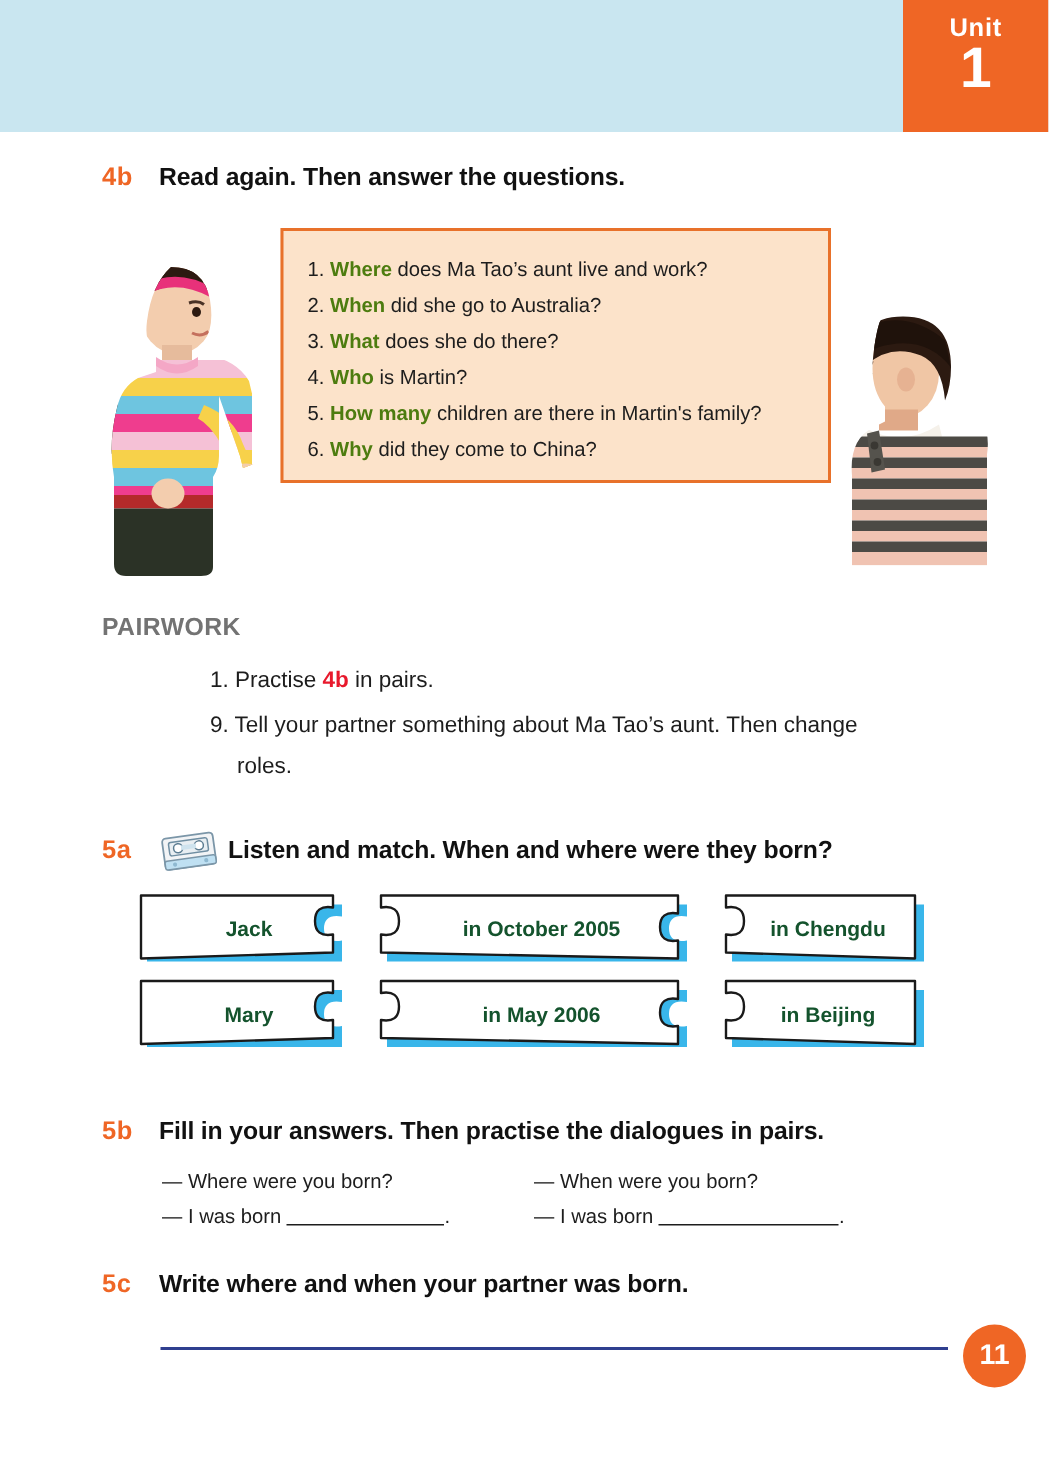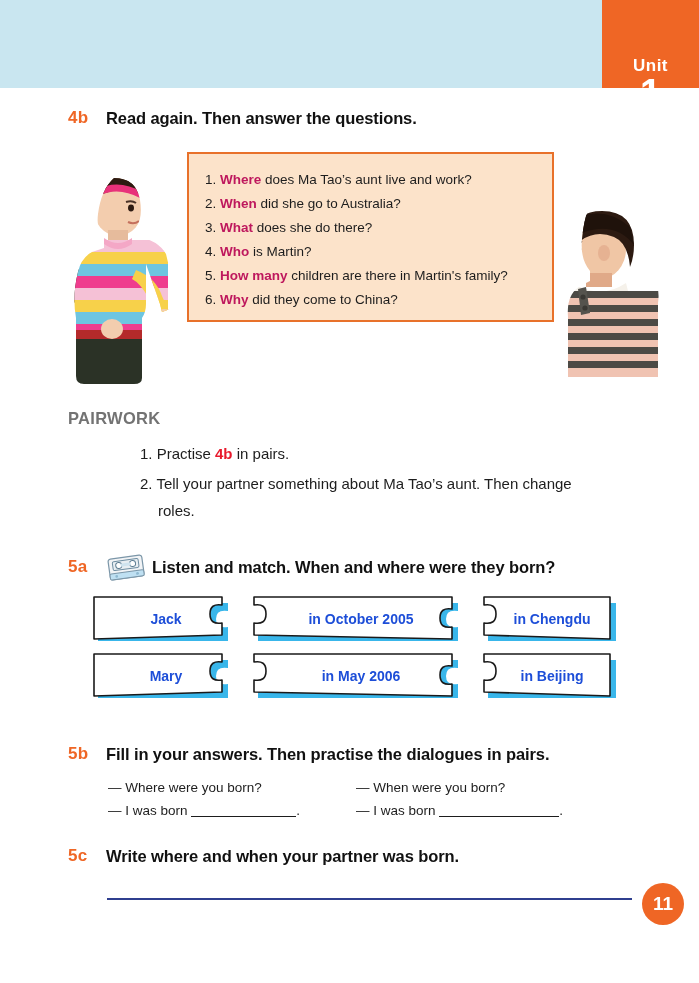--- a/index.html
+++ b/index.html
@@ -13,39 +13,39 @@
   #header-band{
     position:absolute;left:0;top:0;width:699px;height:88px;
     background:#c9e6f0;
   }
   #unit-block{
     position:absolute;right:0;top:0;width:97px;height:88px;
     background:#ef6625;color:#fff;
     display:flex;flex-direction:column;align-items:center;justify-content:flex-start;
     padding-top:10px;box-sizing:border-box;
   }
-  #unit-word{font-size:17px;font-weight:bold;letter-spacing:.5px;line-height:1;margin-top:47px;}
+  #unit-word{font-size:17px;font-weight:bold;letter-spacing:.5px;line-height:1;}
   #unit-number{font-size:38px;font-weight:bold;line-height:.95;margin-top:1px;}
 
   
   .task-row{position:absolute;display:flex;align-items:center;}
   .task-num{
     color:#ef6625;font-weight:bold;font-size:17px;letter-spacing:.3px;
     width:38px;flex:none;
   }
   .task-title{color:#111;font-weight:bold;font-size:16.5px;letter-spacing:-.1px;}
 
   
   #question-box{
     position:absolute;left:187px;top:152px;width:367px;height:170px;
     background:#fce3ca;border:2px solid #e8712a;box-sizing:border-box;
     padding:14px 12px 10px 16px;
   }
   .q-item{font-size:13.5px;color:#1d1d1d;line-height:24px;white-space:nowrap;}
-  .q-word{color:#be185d;font-weight:bold;}
+  .q-word{color:#4d7c0f;font-weight:bold;}
 
   
   #girl-photo{position:absolute;left:52px;top:174px;width:126px;height:215px;}
   #boy-photo{position:absolute;left:548px;top:205px;width:112px;height:172px;}
 
   
   #pairwork-title{
     position:absolute;left:68px;top:409px;
     color:#737373;font-weight:bold;font-size:16.5px;letter-spacing:.3px;
   }
@@ -54,21 +54,21 @@
 
   
   #cassette-icon{width:40px;height:28px;flex:none;margin-right:6px;}
 
   
   #puzzle-area{position:absolute;left:92px;top:593px;width:530px;height:115px;}
   .puzzle-row{position:absolute;left:0;width:530px;height:52px;}
   .pz-label{
     position:absolute;top:0;left:0;width:100%;height:100%;
     display:flex;align-items:center;justify-content:center;
-    color:#1d4ed8;font-weight:bold;font-size:14px;pointer-events:none;
+    color:#14532d;font-weight:bold;font-size:14px;pointer-events:none;
   }
   .pz{position:absolute;top:0;height:52px;}
 
   
   .dlg{position:absolute;font-size:13.5px;color:#1d1d1d;white-space:nowrap;}
   .blank{display:inline-block;border-bottom:1.6px solid #1d1d1d;vertical-align:-2px;}
 
   
   #write-line{
     position:absolute;left:107px;top:898px;width:525px;height:0;
@@ -218,21 +218,21 @@
     <circle cx="35" cy="92" r="2.6" fill="#3a3833"></circle>
     <circle cx="37" cy="103" r="2.6" fill="#3a3833"></circle>
   </g>
 </svg>
 
 <div id="pairwork-title">PAIRWORK</div>
 
 <div class="pw-item" style="left:104px;top:443px;">
   <span>1. Practise </span><span class="pw-ref">4b</span><span> in pairs.</span>
 </div>
-<div class="pw-item" style="left:104px;top:473px;">2. Tell your partner something about Ma Tao’s aunt. Then change</div>
+<div class="pw-item" style="left:104px;top:473px;">9. Tell your partner something about Ma Tao’s aunt. Then change</div>
 <div class="pw-item" style="left:122px;top:500px;">roles.</div>
 
 <div class="task-row" style="left:68px;top:553px;">
   <span class="task-num">5a</span>
   <svg id="cassette-icon" viewBox="0 0 40 28">
     <g transform="rotate(-8 20 14)">
       <rect x="3" y="4" width="34" height="21" rx="2.5" fill="#f2f4f6" stroke="#7b96a8" stroke-width="1.2"></rect>
       <rect x="3" y="19" width="34" height="6" rx="1.5" fill="#bfe0f2" stroke="#7b96a8" stroke-width="1"></rect>
       <rect x="7" y="7" width="26" height="9" rx="1.5" fill="#e8eef2" stroke="#6f8ea2" stroke-width="1"></rect>
       <circle cx="13" cy="11.5" r="3" fill="#fff" stroke="#5d7d92" stroke-width="1"></circle>

